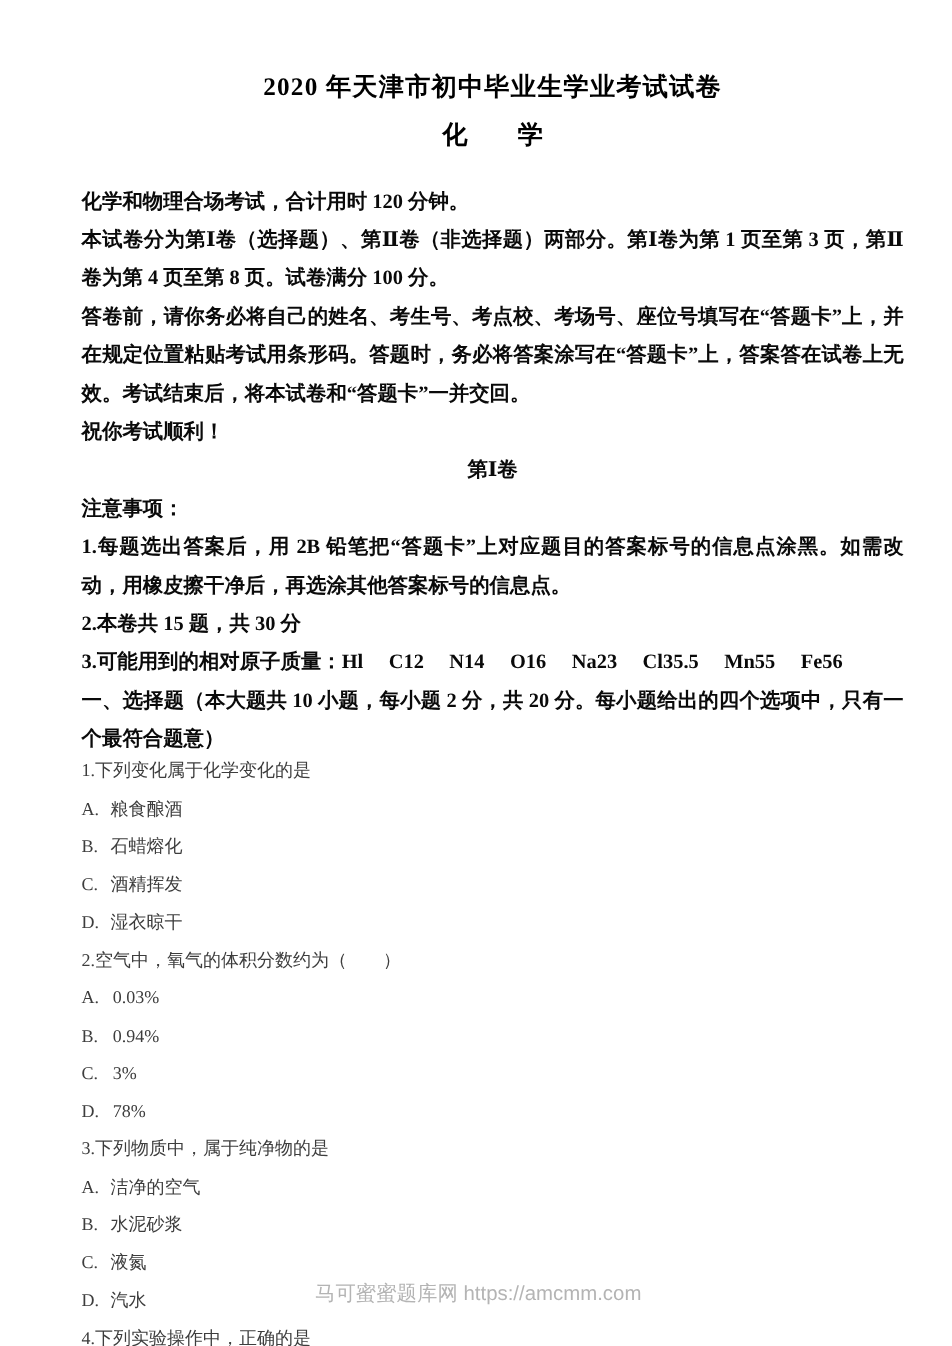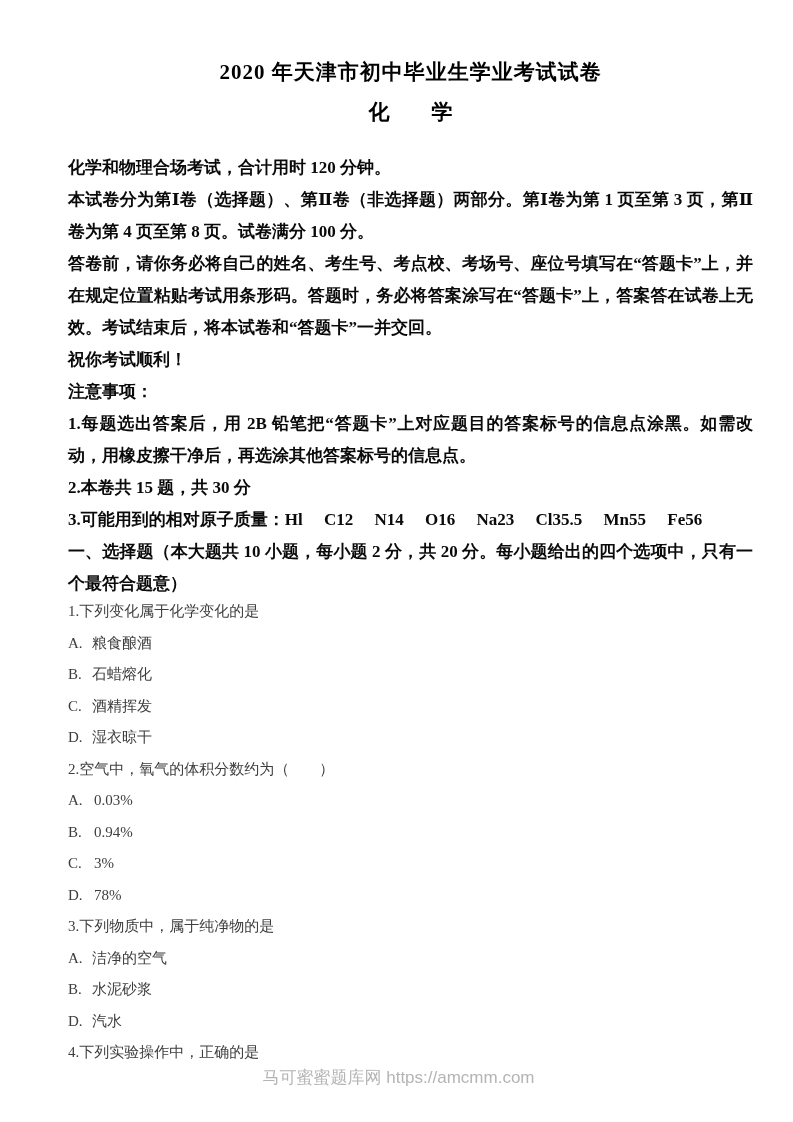--- a/index.html
+++ b/index.html
@@ -92,20 +92,21 @@
 <div class="page">
 
   <div class="doc-title">2020 年天津市初中毕业生学业考试试卷</div>
   <div class="doc-subject">化　　学</div>
 
   <div class="bold-block">
     <p>化学和物理合场考试，合计用时 120 分钟。</p>
     <p>本试卷分为第Ⅰ卷（选择题）、第Ⅱ卷（非选择题）两部分。第Ⅰ卷为第 1 页至第 3 页，第Ⅱ卷为第 4 页至第 8 页。试卷满分 100 分。</p>
     <p>答卷前，请你务必将自己的姓名、考生号、考点校、考场号、座位号填写在“答题卡”上，并在规定位置粘贴考试用条形码。答题时，务必将答案涂写在“答题卡”上，答案答在试卷上无效。考试结束后，将本试卷和“答题卡”一并交回。</p>
     <p>祝你考试顺利！</p>
+    <p class="center-line">第Ⅰ卷</p>
     <p>注意事项：</p>
     <p>1.每题选出答案后，用 2B 铅笔把“答题卡”上对应题目的答案标号的信息点涂黑。如需改动，用橡皮擦干净后，再选涂其他答案标号的信息点。</p>
     <p>2.本卷共 15 题，共 30 分</p>
     <p class="nowrap-line">3.可能用到的相对原子质量：Hl　 C12　 N14　 O16　 Na23　 Cl35.5　 Mn55　 Fe56</p>
     <p>一、选择题（本大题共 10 小题，每小题 2 分，共 20 分。每小题给出的四个选项中，只有一个最符合题意）</p>
   </div>
 
   <div class="questions">
 
     <div>
@@ -123,20 +124,21 @@
         <span class="opt-cell-b"><span class="opt-letter">B.</span><span>0.94%</span></span>
         <span class="opt-cell-c"><span class="opt-letter">C.</span><span>3%</span></span>
         <span class="opt-cell-d"><span class="opt-letter">D.</span><span>78%</span></span>
       </div>
     </div>
 
     <div>
       <div class="q-line q-stem">3.下列物质中，属于纯净物的是</div>
       <div class="q-line q-option"><span class="opt-letter">A.</span><span>洁净的空气</span></div>
       <div class="q-line q-option"><span class="opt-letter">B.</span><span>水泥砂浆</span></div>
+      <div class="q-line q-option"><span class="opt-letter">C.</span><span>液氮</span></div>
       <div class="q-line q-option"><span class="opt-letter">D.</span><span>汽水</span></div>
     </div>
 
     <div>
       <div class="q-line q-stem">4.下列实验操作中，正确的是</div>
     </div>
 
   </div>
 </div>
 

